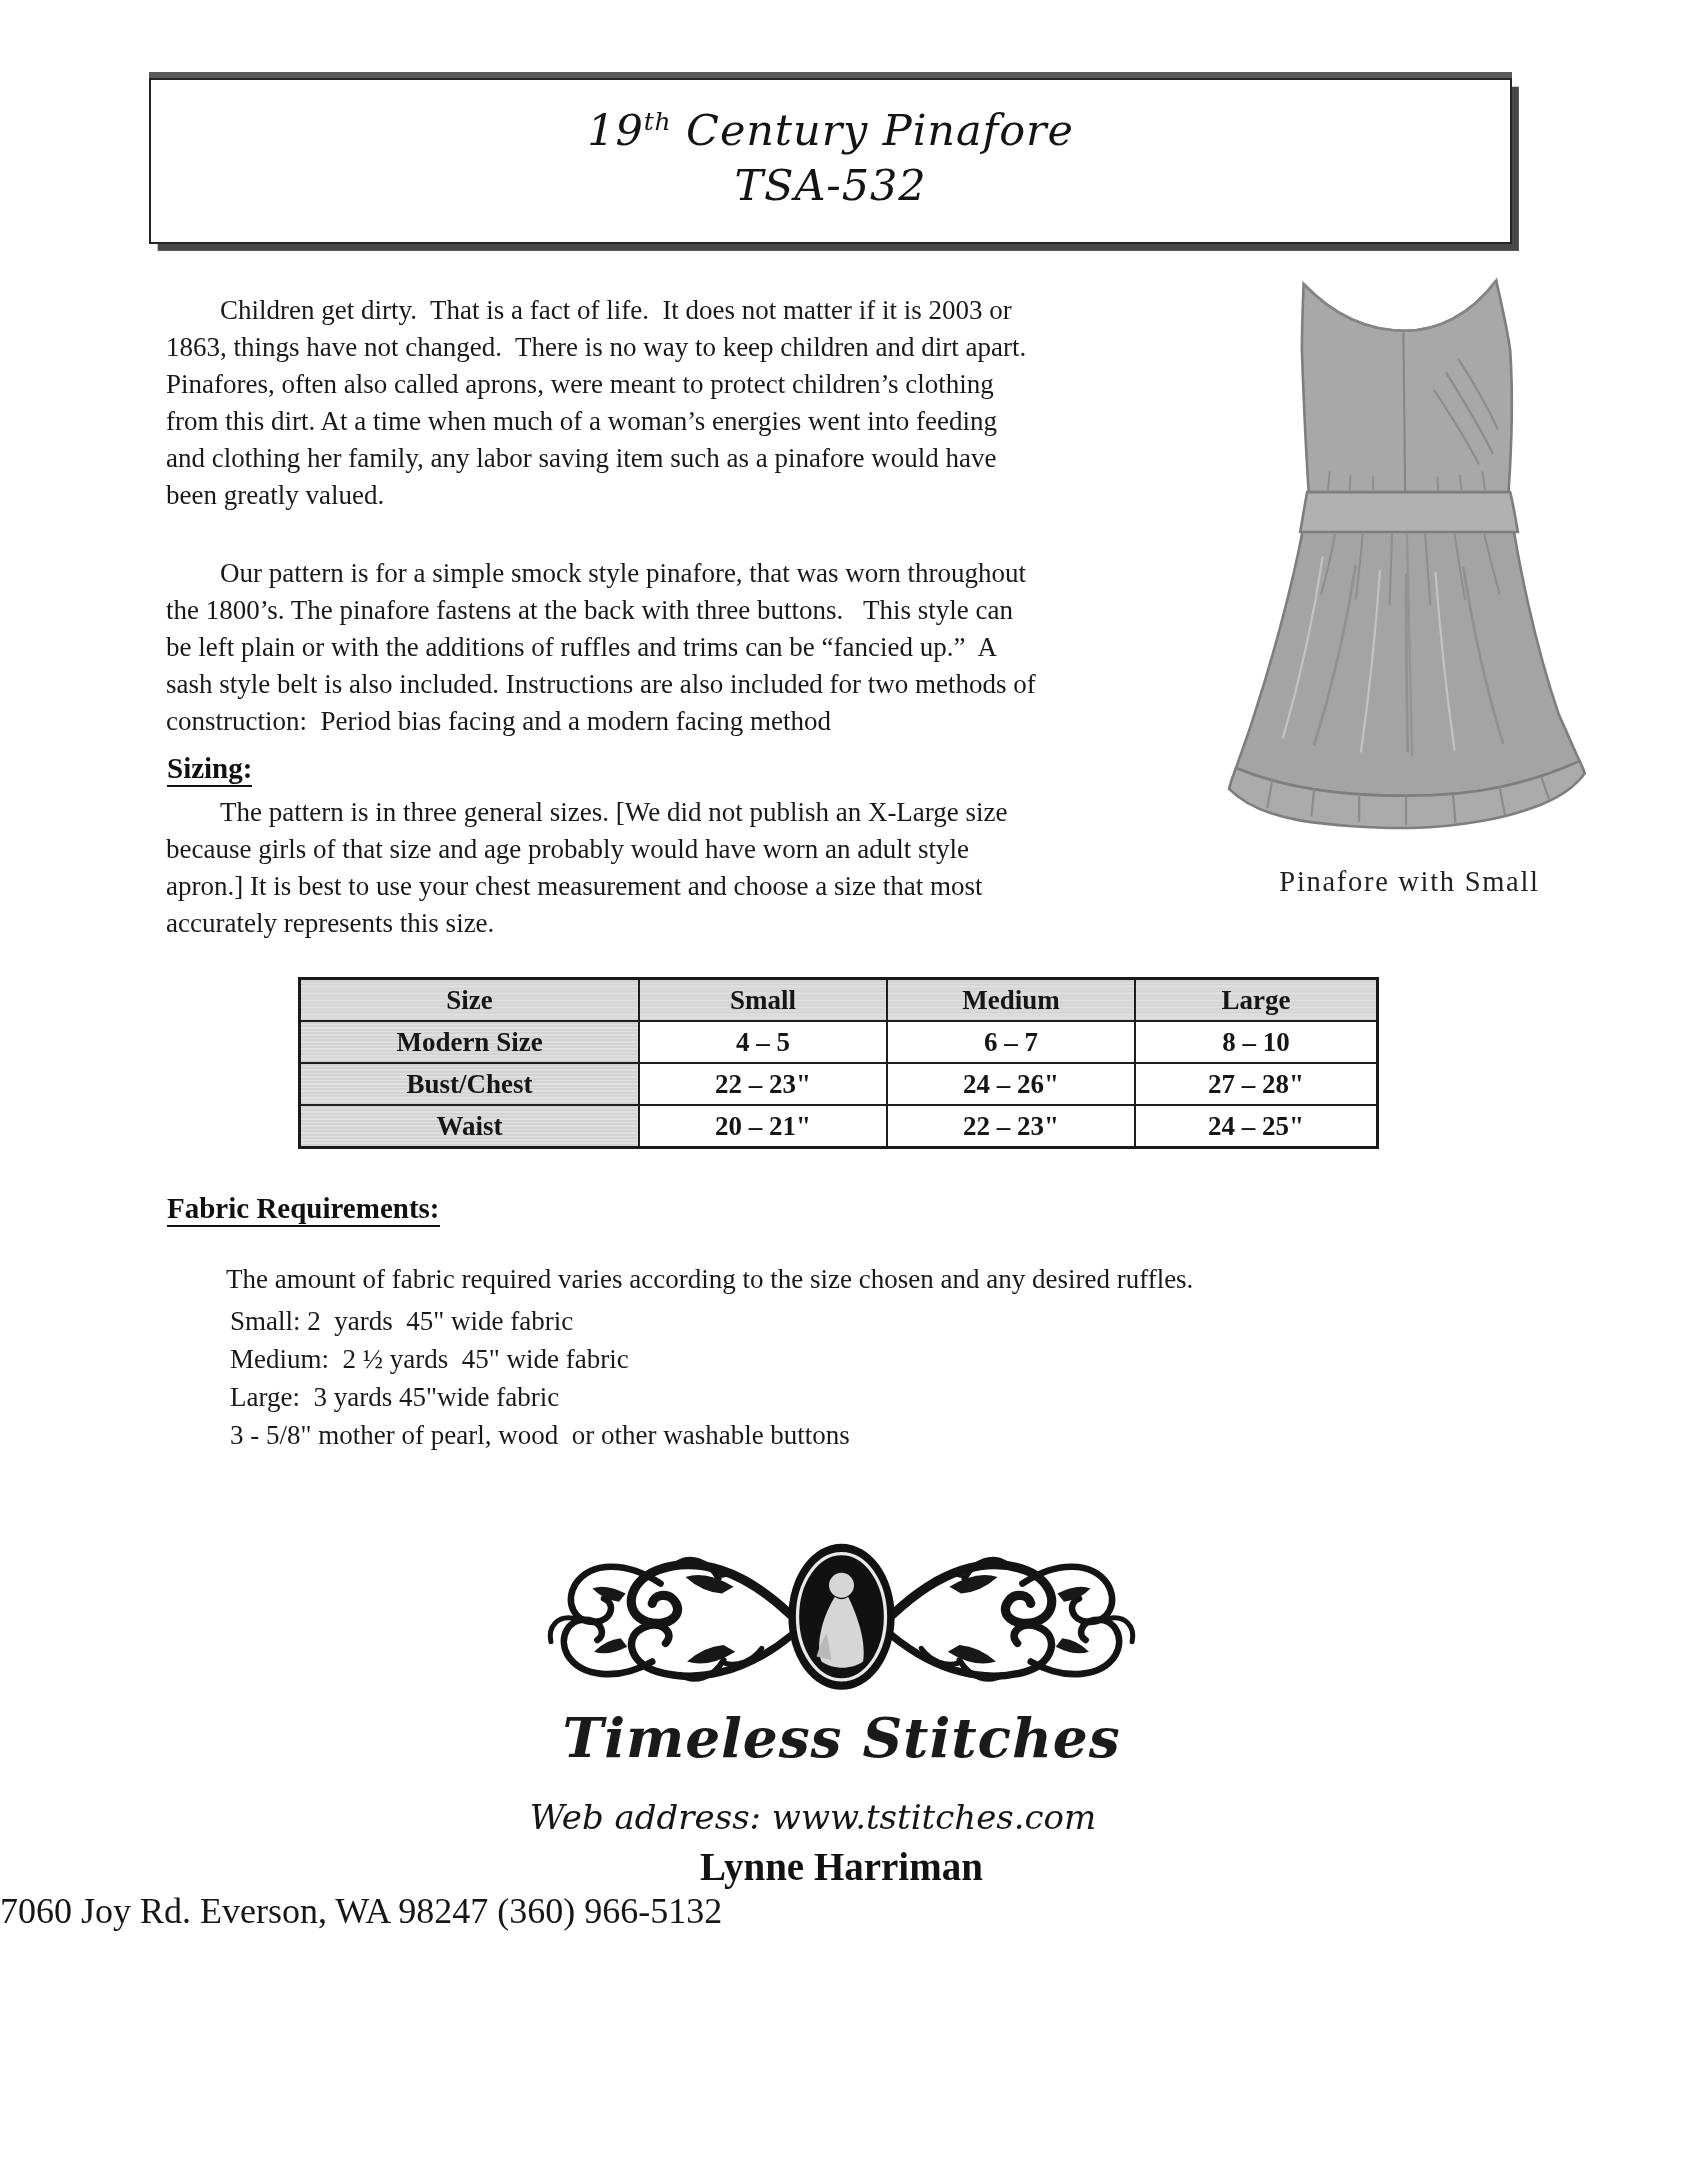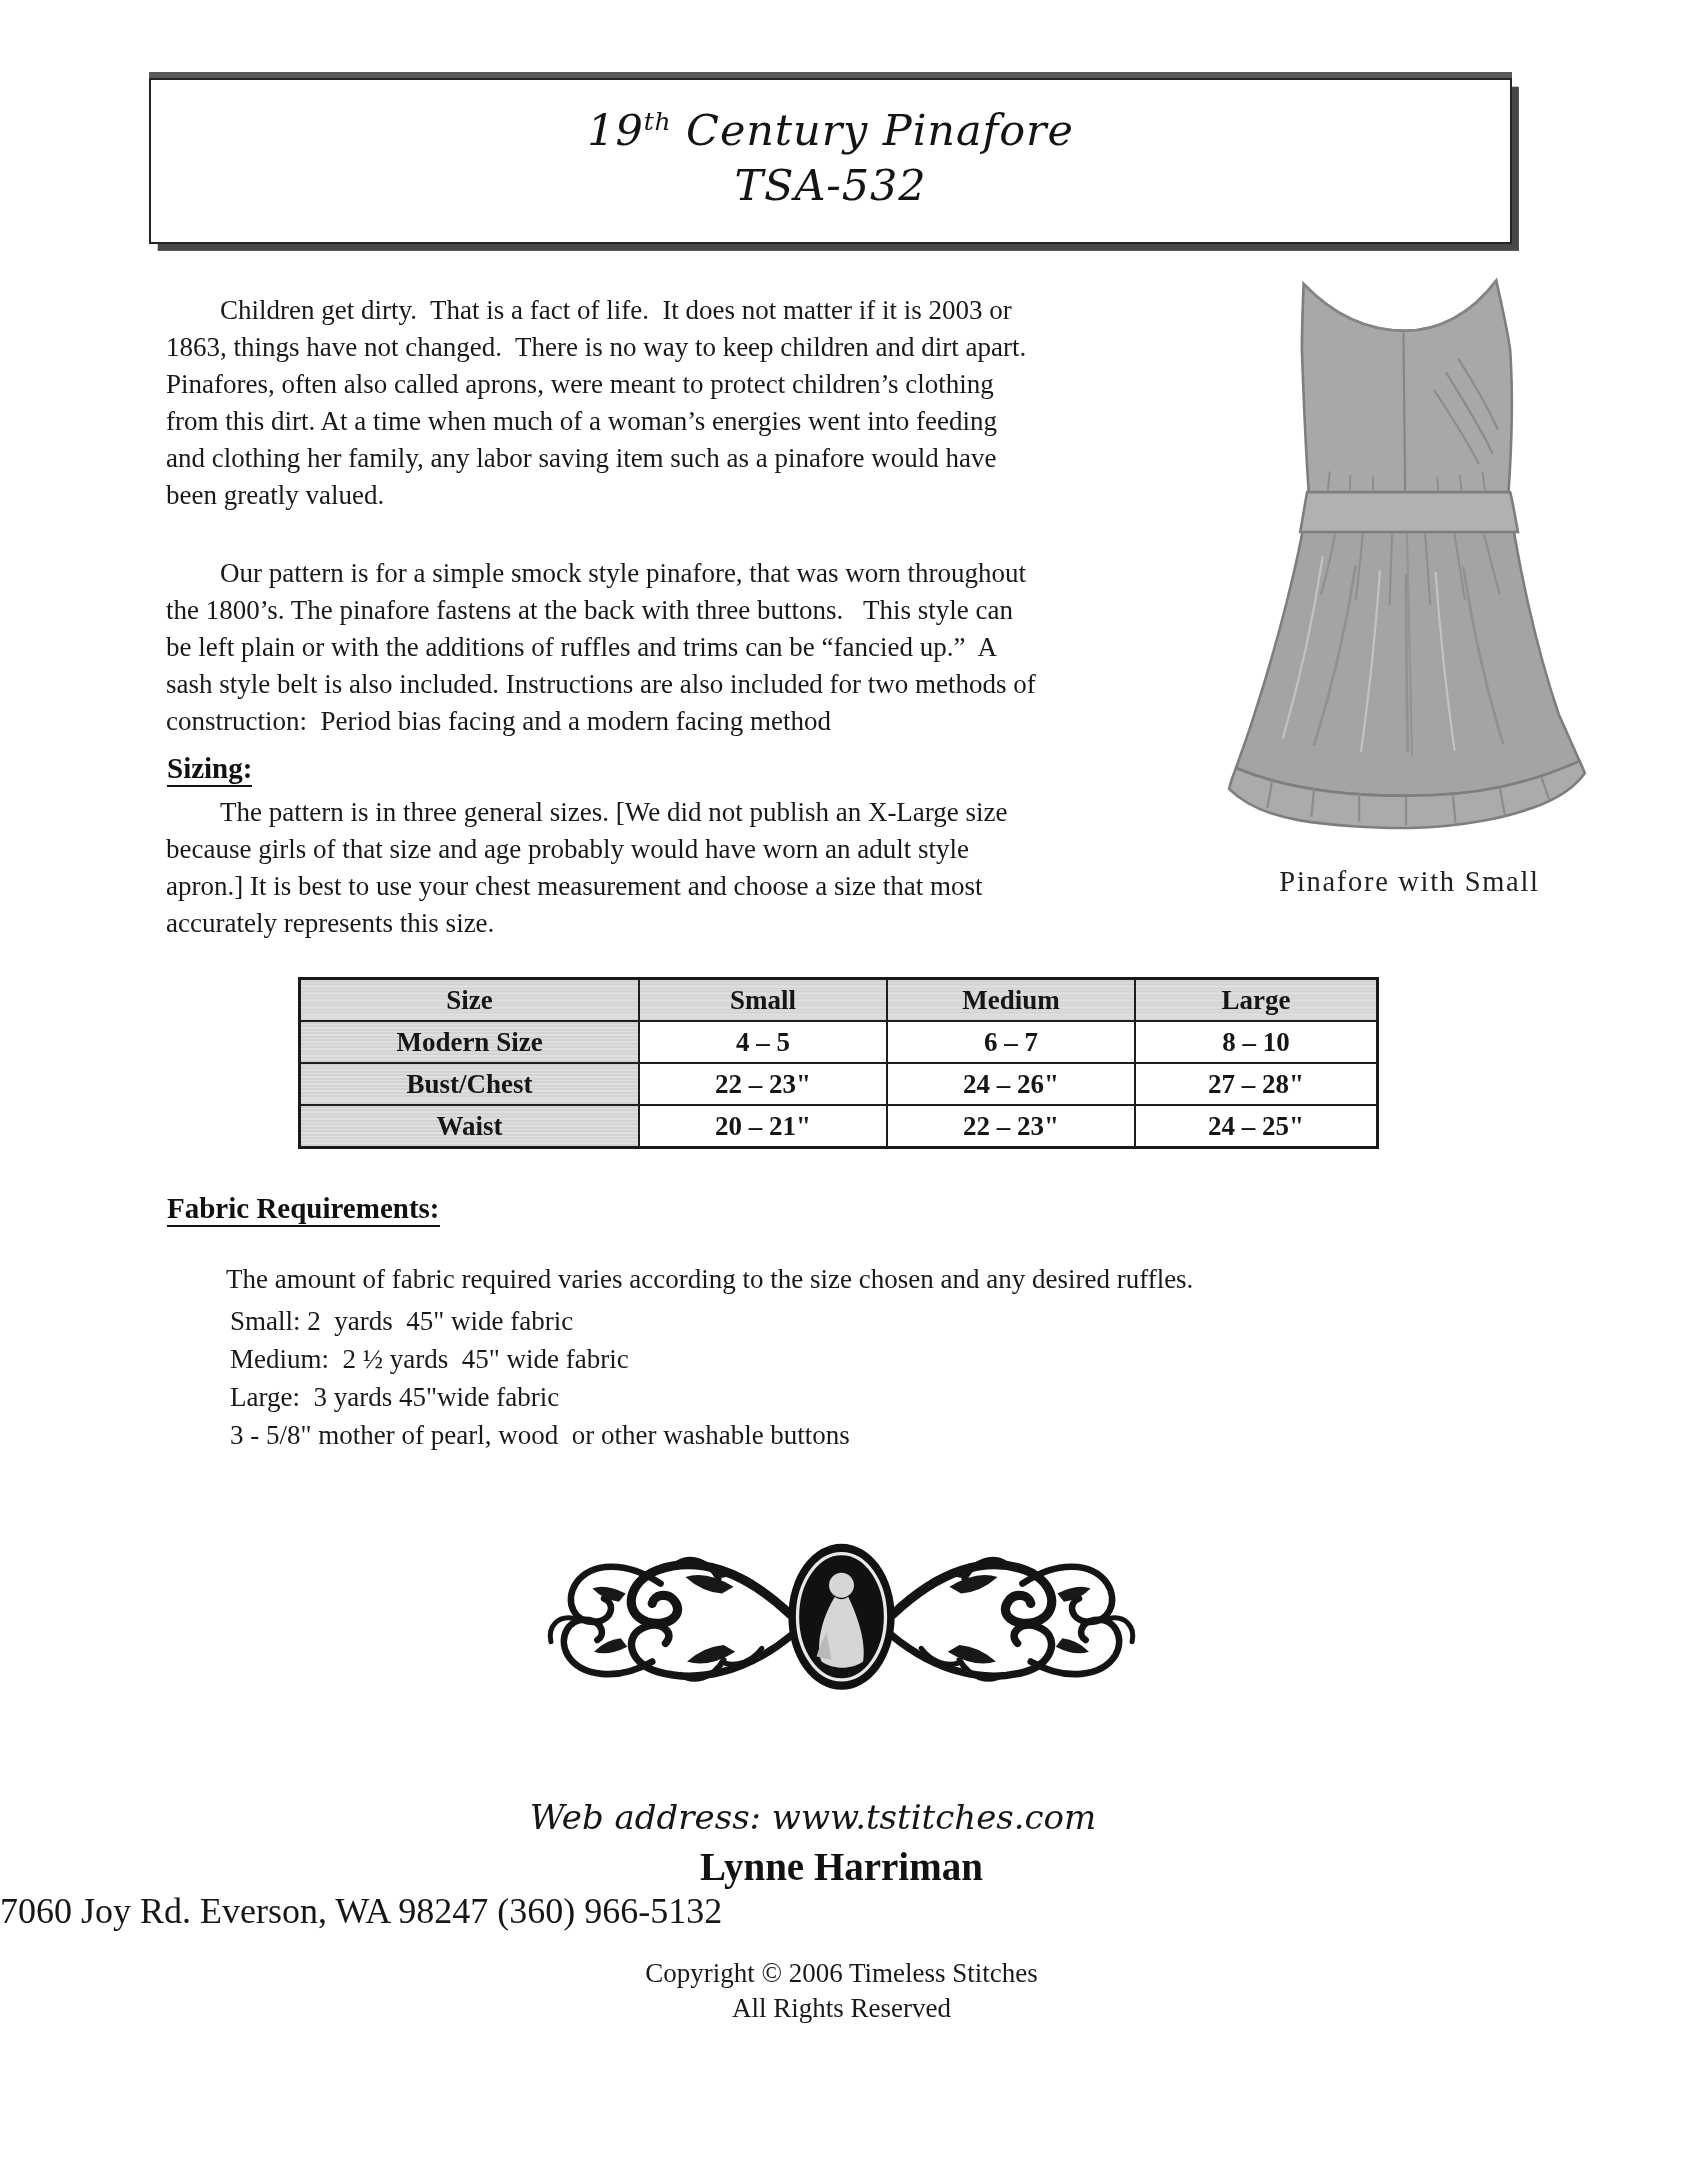--- a/index.html
+++ b/index.html
@@ -245,20 +245,19 @@
     <ellipse cx="380" cy="98" rx="53" ry="76" fill="none" stroke="#e9e9e9" stroke-width="4"></ellipse>
     <g fill="#d6d6d6">
       <circle cx="380" cy="60" r="15"></circle>
       <path d="M372,74 C366,84 360,96 356,112 C352,128 352,142 356,152
                C370,162 392,162 406,152 C408,140 406,124 402,110
                C398,96 392,82 388,74 C384,78 376,78 372,74 Z"></path>
       <path d="M362,118 C356,128 352,138 350,146 L368,150 Z" fill="#b9b9b9"></path>
     </g>
   </svg>
 
+  <div class="brand">Timeless Stitches</div>
   <div class="web">Web address: www.tstitches.com</div>
   <div class="owner">Lynne Harriman</div>
   <div class="contact">7060 Joy Rd.   Everson, WA  98247   (360) 966-5132</div>
-  <div class="copyright">Copyright © 2006 Timeless Stitches
-All Rights Reserved</div>
 
 </div>
 
 
 </body></html>

